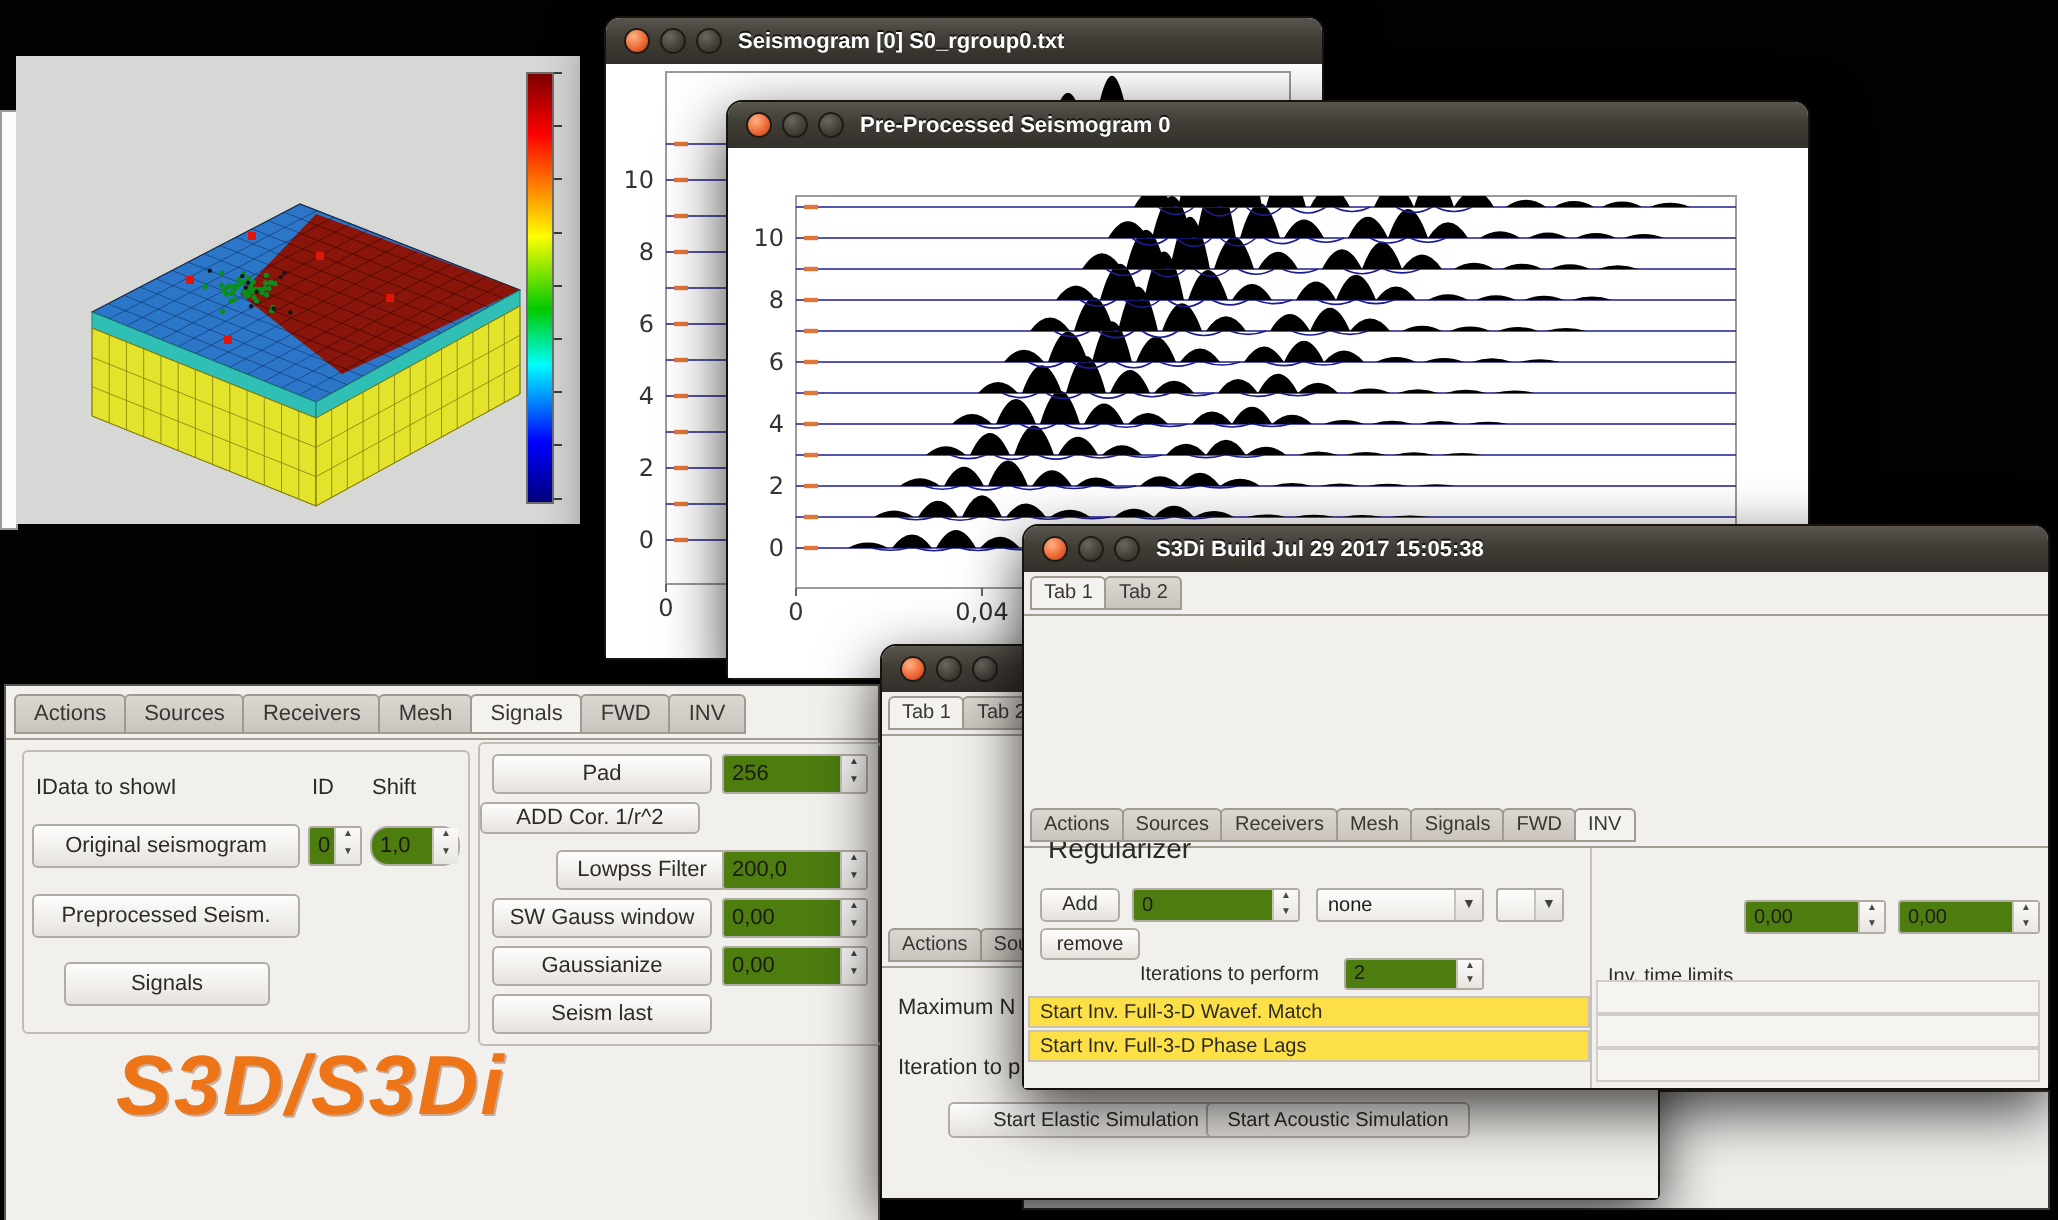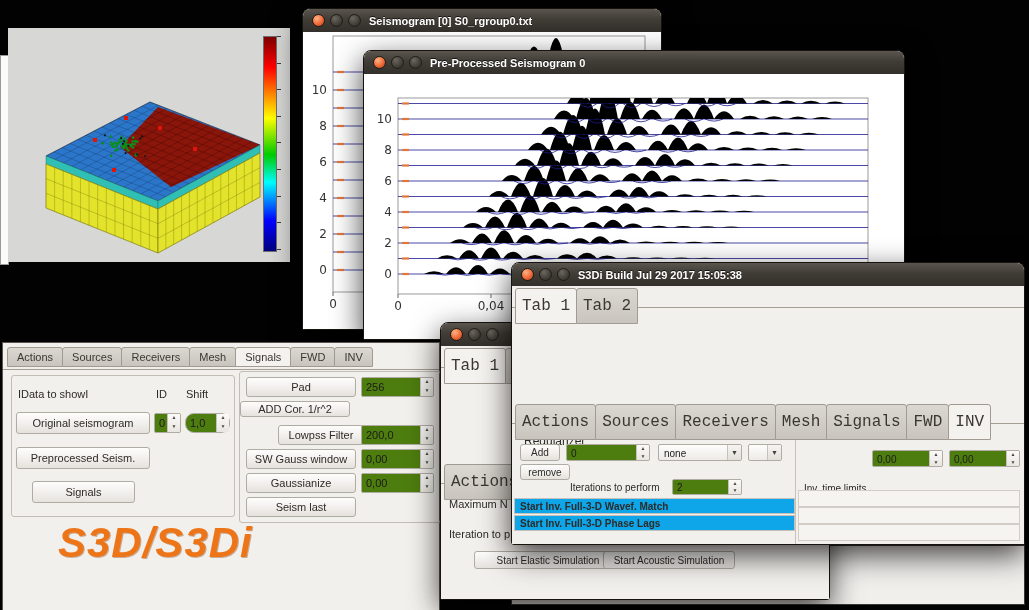--- a/index.html
+++ b/index.html
@@ -17,28 +17,28 @@
   .tbtn.close{background:radial-gradient(circle at 35% 30%,#ffb285,#ef6a37 55%,#ac3a14);}
   .tbtn.dim{background:radial-gradient(circle at 35% 30%,#6b665e,#3c3832 70%);}
   .wbody{position:absolute;left:0;top:23px;right:0;bottom:0;background:#f2f0ec;overflow:hidden;}
   .wbody.white{background:#fff;}
 
   
   .tabbar{position:absolute;display:flex;align-items:flex-end;z-index:3;}
   .tab{font-size:11px;padding:3px 9px;background:linear-gradient(#dbd7d1,#c9c5be);
        border:1px solid #a09a91;margin-right:-1px;border-radius:3px 3px 0 0;color:#3a3733;white-space:nowrap;}
   .tab.sel{background:#f4f2ef;position:relative;z-index:2;}
-  .tabbar.small .tab{font-size:16px;padding:8px 6px;font-family:Liberation Mono, monospace;}
+  .tabbar.small .tab{font-size:10px;padding:2px 6px;}
   .tabline{position:absolute;height:1px;background:#a39d94;}
   .gbtn{position:absolute;background:linear-gradient(#fdfdfc,#f1efec 55%,#e5e2dd);border:1px solid #b1aca3;
         border-radius:3px;font-size:11px;color:#2e2b27;display:flex;align-items:center;justify-content:center;
         box-sizing:border-box;white-space:nowrap;}
   .gbtn.s{font-size:10px;}
-  .flatrow{position:absolute;background:#0ea5e9;border:1px solid #c6c2bb;font-size:10px;color:#2e2b27;
-           display:flex;align-items:center;padding-left:5px;box-sizing:border-box;white-space:nowrap;font-weight:bold;}
+  .flatrow{position:absolute;background:#fde047;border:1px solid #c6c2bb;font-size:10px;color:#2e2b27;
+           display:flex;align-items:center;padding-left:5px;box-sizing:border-box;white-space:nowrap;}
   .spin{position:absolute;background:#4d7c0f;border:1px solid #b1aca3;border-radius:2px;font-size:11px;
         color:#1d1b19;box-sizing:border-box;}
   .spin .sv{position:absolute;left:4px;top:50%;transform:translateY(-50%);}
   .spin .arrs{position:absolute;right:0;top:0;bottom:0;width:12px;border-left:1px solid #c6c2bb;
               display:flex;flex-direction:column;background:linear-gradient(#fbfaf9,#e9e6e1);}
   .spin .arrs i{flex:1;font-style:normal;font-size:5px;line-height:6px;text-align:center;color:#4a4741;}
   .combo{position:absolute;background:linear-gradient(#fdfdfc,#ecebe7);border:1px solid #b1aca3;
          border-radius:2px;font-size:11px;color:#1d1b19;box-sizing:border-box;}
   .combo .cv{position:absolute;left:5px;top:50%;transform:translateY(-50%);}
   .combo .cb{position:absolute;right:0;top:0;bottom:0;width:13px;border-left:1px solid #c6c2bb;display:flex;
@@ -477,21 +477,21 @@
           <div class="tab">Actions</div>
           <div class="tab">Sources</div>
           <div class="tab">Receivers</div>
           <div class="tab">Mesh</div>
           <div class="tab">Signals</div>
           <div class="tab">FWD</div>
           <div class="tab sel">INV</div>
         </div>
       <div class="tabline" style="left:0;right:0;top:137px;"></div>
 
-      <div class="lbl" style="left:12px;top:148px;font-size:12px;">Regularizer</div>
+      <div class="lbl" style="left:12px;top:130px;font-size:14px;">Regularizer</div>
       <div class="gbtn s" style="left:8px;top:158px;width:40px;height:17px;">Add</div>
       <div class="spin" style="left:54px;top:158px;width:84px;height:17px;font-size:10px;">
           <span class="sv">0</span>
           <span class="arrs">
             <i>▲</i>
             <i>▼</i>
           </span>
         </div>
       <div class="combo" style="left:146px;top:158px;width:84px;height:17px;font-size:10px;">
           <span class="cv">none</span>

